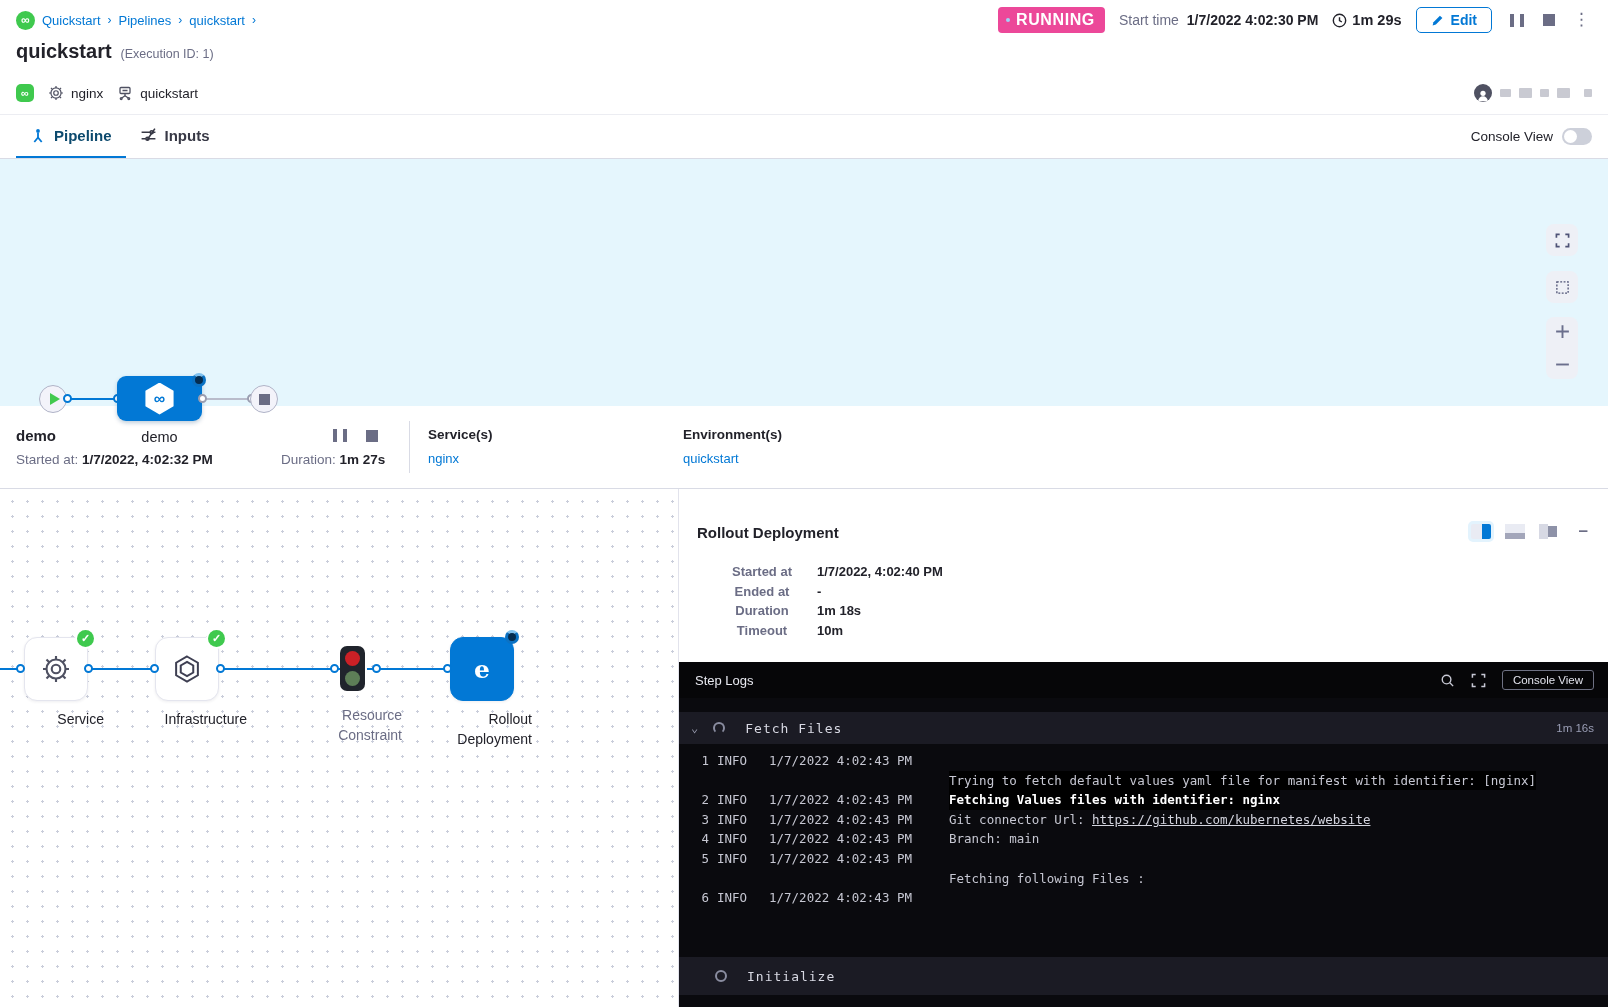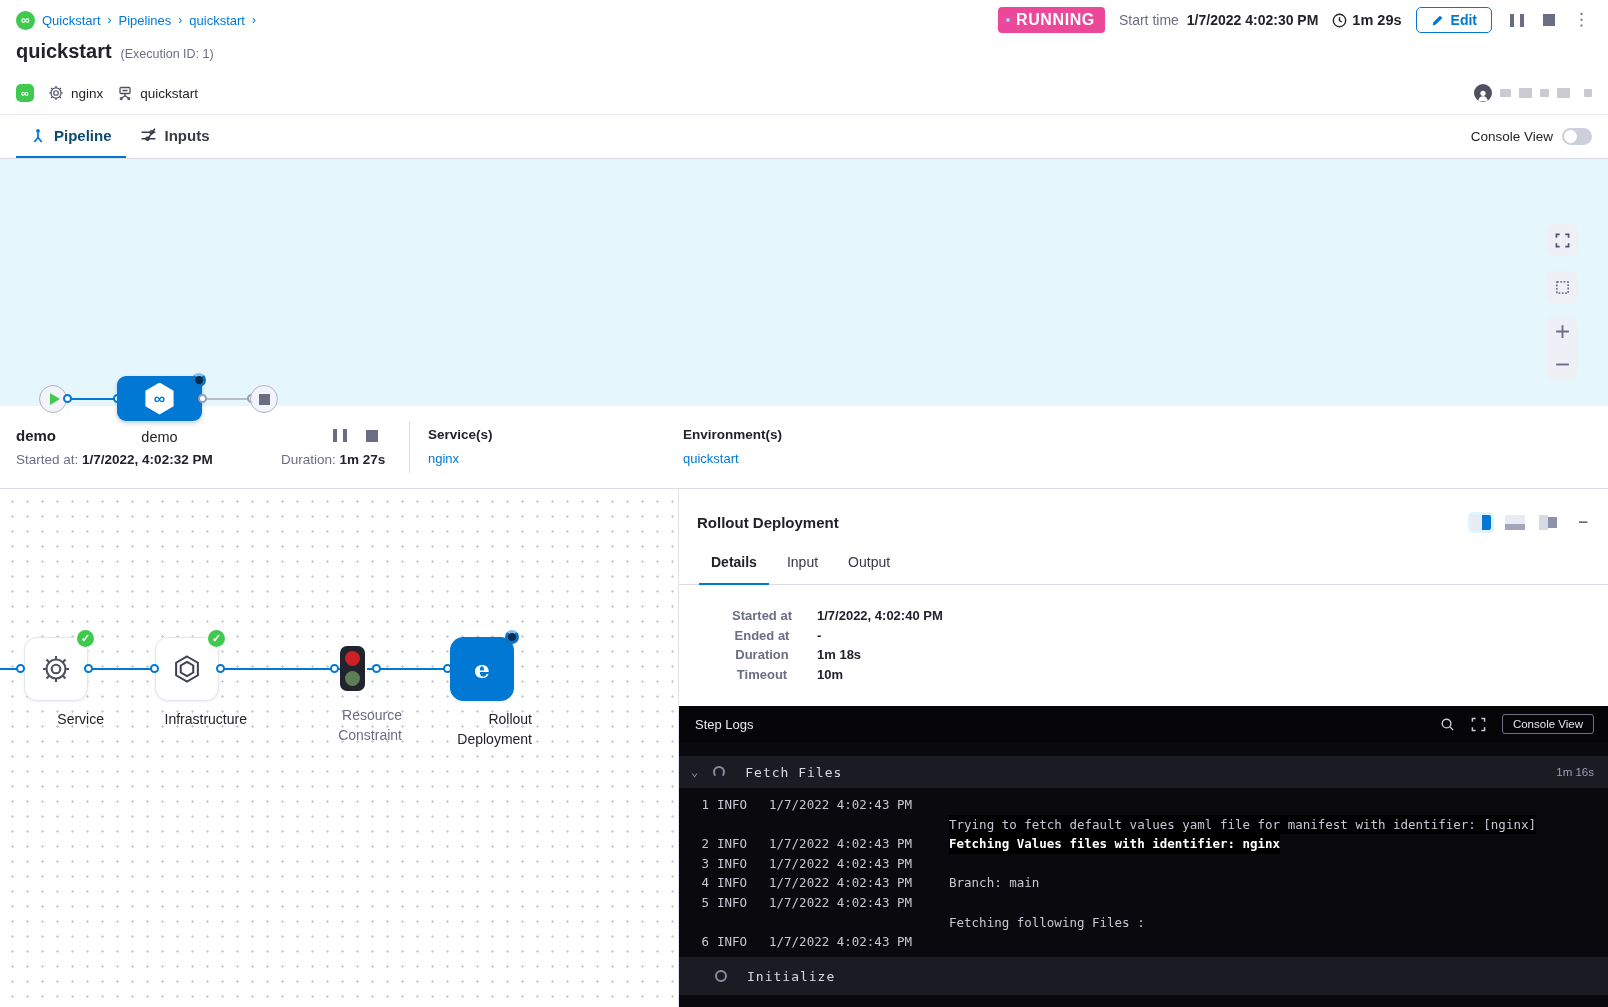--- a/index.html
+++ b/index.html
@@ -98,21 +98,21 @@
   .step-label { position:absolute; font-size:14px; color:#22222a; text-align:right; line-height:20px; }
   .step-label.dim { color:#6b6d85; }
   .tlight { position:absolute; width:25px; height:45px; background:#20242c; border-radius:7px;
     display:flex; flex-direction:column; align-items:center; justify-content:space-evenly; cursor:pointer; }
   .tl-red { width:15px; height:15px; border-radius:50%; background:#cb2026; }
   .tl-green { width:15px; height:15px; border-radius:50%; background:#5d7e57; }
   .rollout-e { color:#fff; font-size:25px; font-weight:bold; font-family:"DejaVu Serif", serif; }
 
   
   .panel { width:930px; border-left:1px solid #e2e3ec; display:flex; flex-direction:column; background:#fff; }
-  .panel-head { height:52px; display:flex; align-items:center; padding:14px 20px 0 18px; }
+  .panel-head { height:52px; display:flex; align-items:flex-end; padding:14px 20px 0 18px; }
   .panel-title { font-size:15px; font-weight:bold; }
   .layout-icons { margin-left:auto; display:flex; align-items:center; gap:14px; }
   .lyt { width:20px; height:15px; border-radius:2px; display:flex; cursor:pointer; }
   .lyt.active { outline:3px solid #e3f3fd; background:#e3f3fd; }
   .lyt .a { flex:1; background:#e9ebf3; } .lyt .b { width:9px; background:#0278d5; }
   .lyt2 { flex-direction:column; } .lyt2 .a { background:#e9ebf3; flex:1;} .lyt2 .c { height:6px; background:#a3a6ba; }
   .lyt3 .a { background:#d7d9e4; flex:1;} .lyt3 .d { width:9px; background:#8e92a8; margin:2px 2px 2px 0; }
   .min-btn { color:#6b6d85; font-size:17px; font-weight:bold; cursor:pointer; margin-left:6px; }
   .panel-tabs { height:44px; display:flex; align-items:stretch; padding:0 20px; border-bottom:1px solid #d9dbe5; gap:6px; }
   .ptab { display:flex; align-items:center; padding:0 12px; font-size:14px; color:#383946; cursor:pointer;
@@ -395,25 +395,20 @@
             <span class="a"></span>
             <span class="c"></span>
           </span>
         <span class="lyt lyt3">
             <span class="a"></span>
             <span class="d"></span>
           </span>
         <span class="min-btn">–</span>
       </span>
     </div>
-    <div class="panel-tabs">
-      <span class="ptab active">Details</span>
-      <span class="ptab">Input</span>
-      <span class="ptab">Output</span>
-    </div>
     <div class="details">
       <div class="drow">
           <span class="dlab">Started at</span>
           <span class="dval">1/7/2022, 4:02:40 PM</span>
         </div>
       <div class="drow">
           <span class="dlab">Ended at</span>
           <span class="dval">-</span>
         </div>
       <div class="drow">
@@ -463,20 +458,21 @@
         <div class="log-row">
           <span class="ln">2</span>
           <span>INFO</span>
           <span>1/7/2022 4:02:43 PM</span>
           <span class="lm hl bold">Fetching Values files with identifier: nginx</span>
         </div>
         <div class="log-row">
           <span class="ln">3</span>
           <span>INFO</span>
           <span>1/7/2022 4:02:43 PM</span>
+          <span class="lm"><span>Git connector Url: </span><a class="loglink">https://github.com/kubernetes/website</a></span>
         </div>
         <div class="log-row">
           <span class="ln">4</span>
           <span>INFO</span>
           <span>1/7/2022 4:02:43 PM</span>
           <span class="lm">Branch: main</span>
         </div>
         <div class="log-row">
           <span class="ln">5</span>
           <span>INFO</span>

